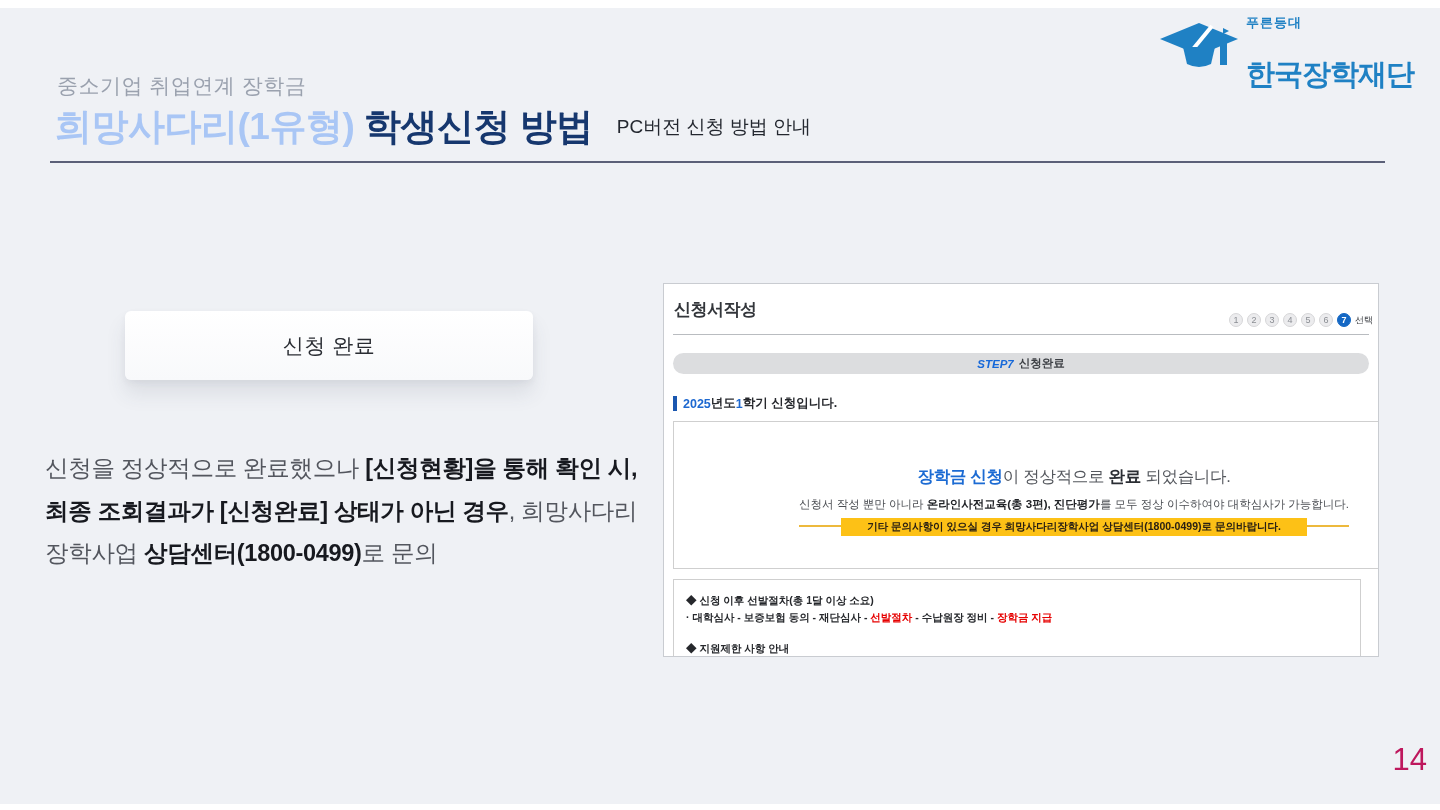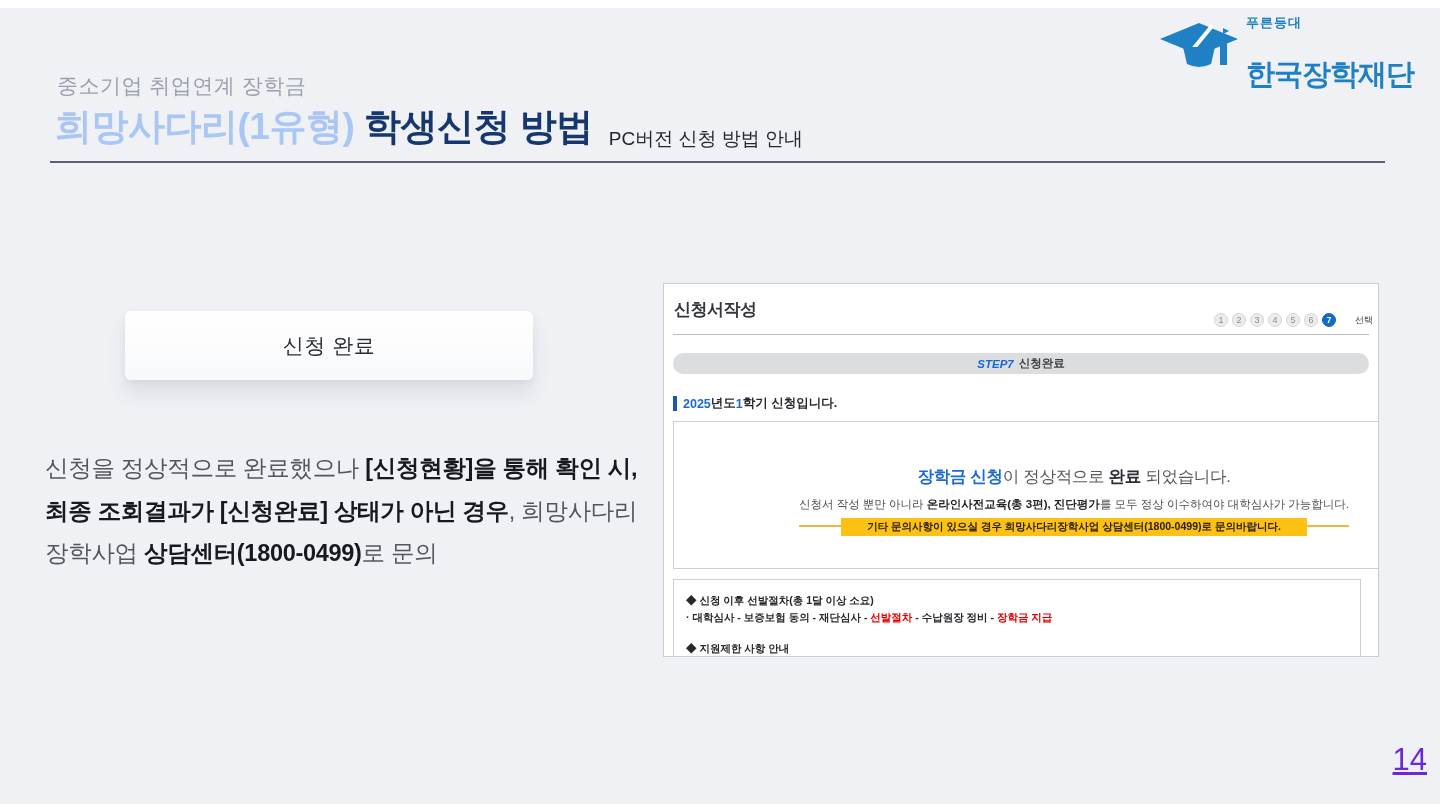--- a/index.html
+++ b/index.html
@@ -6,21 +6,21 @@
   *{box-sizing:border-box;}
   .slide{
     position:relative;width:1440px;height:810px;background:#eff1f5;
     font-family:"Liberation Sans",sans-serif;overflow:hidden;
   }
   .strip-top{position:absolute;top:0;left:0;right:0;height:8px;background:#ffffff;}
   .strip-bottom{position:absolute;bottom:0;left:0;right:0;height:6px;background:#ffffff;}
 
   
   .eyebrow{position:absolute;left:57px;top:72px;font-size:21px;color:#9aa1ae;letter-spacing:.5px;}
-  .title-row{position:absolute;left:55px;top:102px;display:flex;align-items:flex-end;gap:16px;white-space:nowrap;}
+  .title-row{position:absolute;left:55px;top:102px;display:flex;align-items:center;gap:24px;white-space:nowrap;}
   .title{font-size:37px;font-weight:800;letter-spacing:-.5px;}
   .title .hl{color:#a9c6f5;}
   .title .rest{color:#16376e;}
   .subtitle{font-size:19px;color:#23272f;font-weight:400;}
   .rule{position:absolute;left:50px;top:161px;width:1335px;border-top:2px solid #5b6078;}
 
   
   .logo{position:absolute;right:26px;top:16px;display:flex;align-items:flex-start;gap:7px;}
   .logo-text{display:flex;flex-direction:column;color:#1f81c4;line-height:1;gap:28px;}
   .logo-tag{font-size:13px;font-weight:700;letter-spacing:1px;margin-bottom:3px;}
@@ -45,21 +45,21 @@
     position:absolute;left:663px;top:283px;width:716px;height:374px;
     background:#ffffff;border:1px solid #c9ccd1;overflow:hidden;
   }
   .ss-title{position:absolute;left:10px;top:14px;font-size:17px;font-weight:700;color:#33363b;letter-spacing:-.5px;}
   .ss-steps{position:absolute;right:5px;top:29px;display:flex;align-items:center;gap:4px;}
   .step{
     width:14px;height:14px;border-radius:50%;background:#ececee;border:1px solid #d6d6d8;
     color:#8a8d93;font-size:9px;display:flex;align-items:center;justify-content:center;
   }
   .step.active{background:#1568c4;border-color:#1568c4;color:#ffffff;font-weight:700;}
-  .step-suffix{font-size:9px;color:#3a3d42;margin-left:15px;}
+  .step-suffix{font-size:9px;color:#3a3d42;margin-left:0;}
   .ss-rule{position:absolute;left:9px;right:9px;top:50px;border-top:1px solid #b9bcc0;}
   .step-bar{
     position:absolute;left:9px;right:9px;top:69px;height:21px;background:#dcdddf;border-radius:11px;
     display:flex;align-items:center;justify-content:center;font-size:11.5px;font-weight:700;
   }
   .step-bar .s7{color:#1668d9;font-style:italic;margin-right:5px;}
   .step-bar .lbl{color:#3c3f44;}
   .semester{position:absolute;left:9px;top:111px;display:flex;align-items:center;font-size:12.5px;font-weight:700;color:#26282d;}
   .sem-bar{width:4px;height:15px;background:#1a57b0;margin-right:6px;}
   .semester .blue{color:#1d68d0;}
@@ -76,21 +76,21 @@
 
   .box2{
     position:absolute;left:9px;top:295px;width:688px;height:120px;border:1px solid #cfcfcf;background:#ffffff;
     font-size:10.5px;font-weight:700;color:#26282c;padding:13px 12px;line-height:14px;
   }
   .box2 .red{color:#e60000;}
   .box2 .row2{margin-top:3px;}
   .box2 .row3{margin-top:17px;}
 
   
-  .page-num{position:absolute;right:13px;top:742px;font-size:31px;color:#6d28d9;font-weight:500;text-decoration:underline;}
+  .page-num{position:absolute;right:13px;top:742px;font-size:31px;color:#be185d;font-weight:500;}
 </style>
 </head>
 <body>
 
 <div class="slide">
   <div class="strip-top"></div>
   <div class="strip-bottom"></div>
 
   <div class="eyebrow">중소기업 취업연계 장학금</div>
   <div class="title-row">

